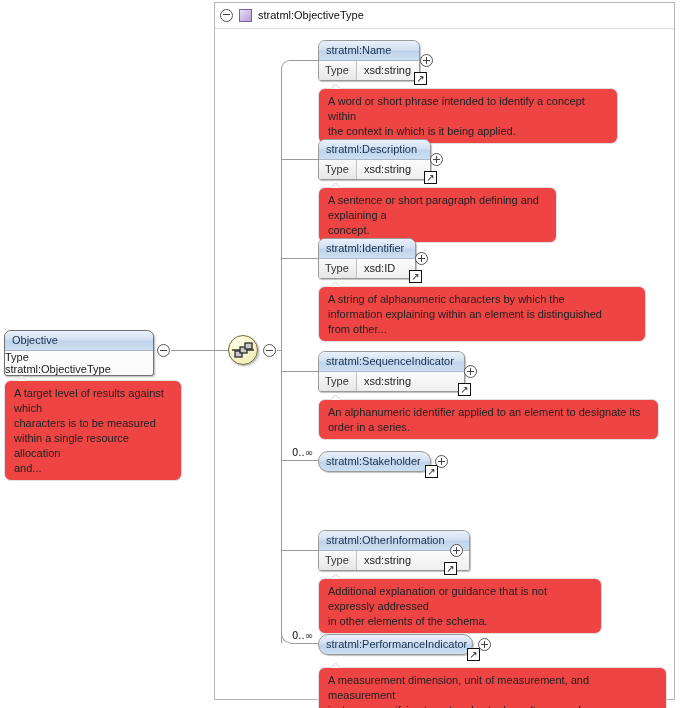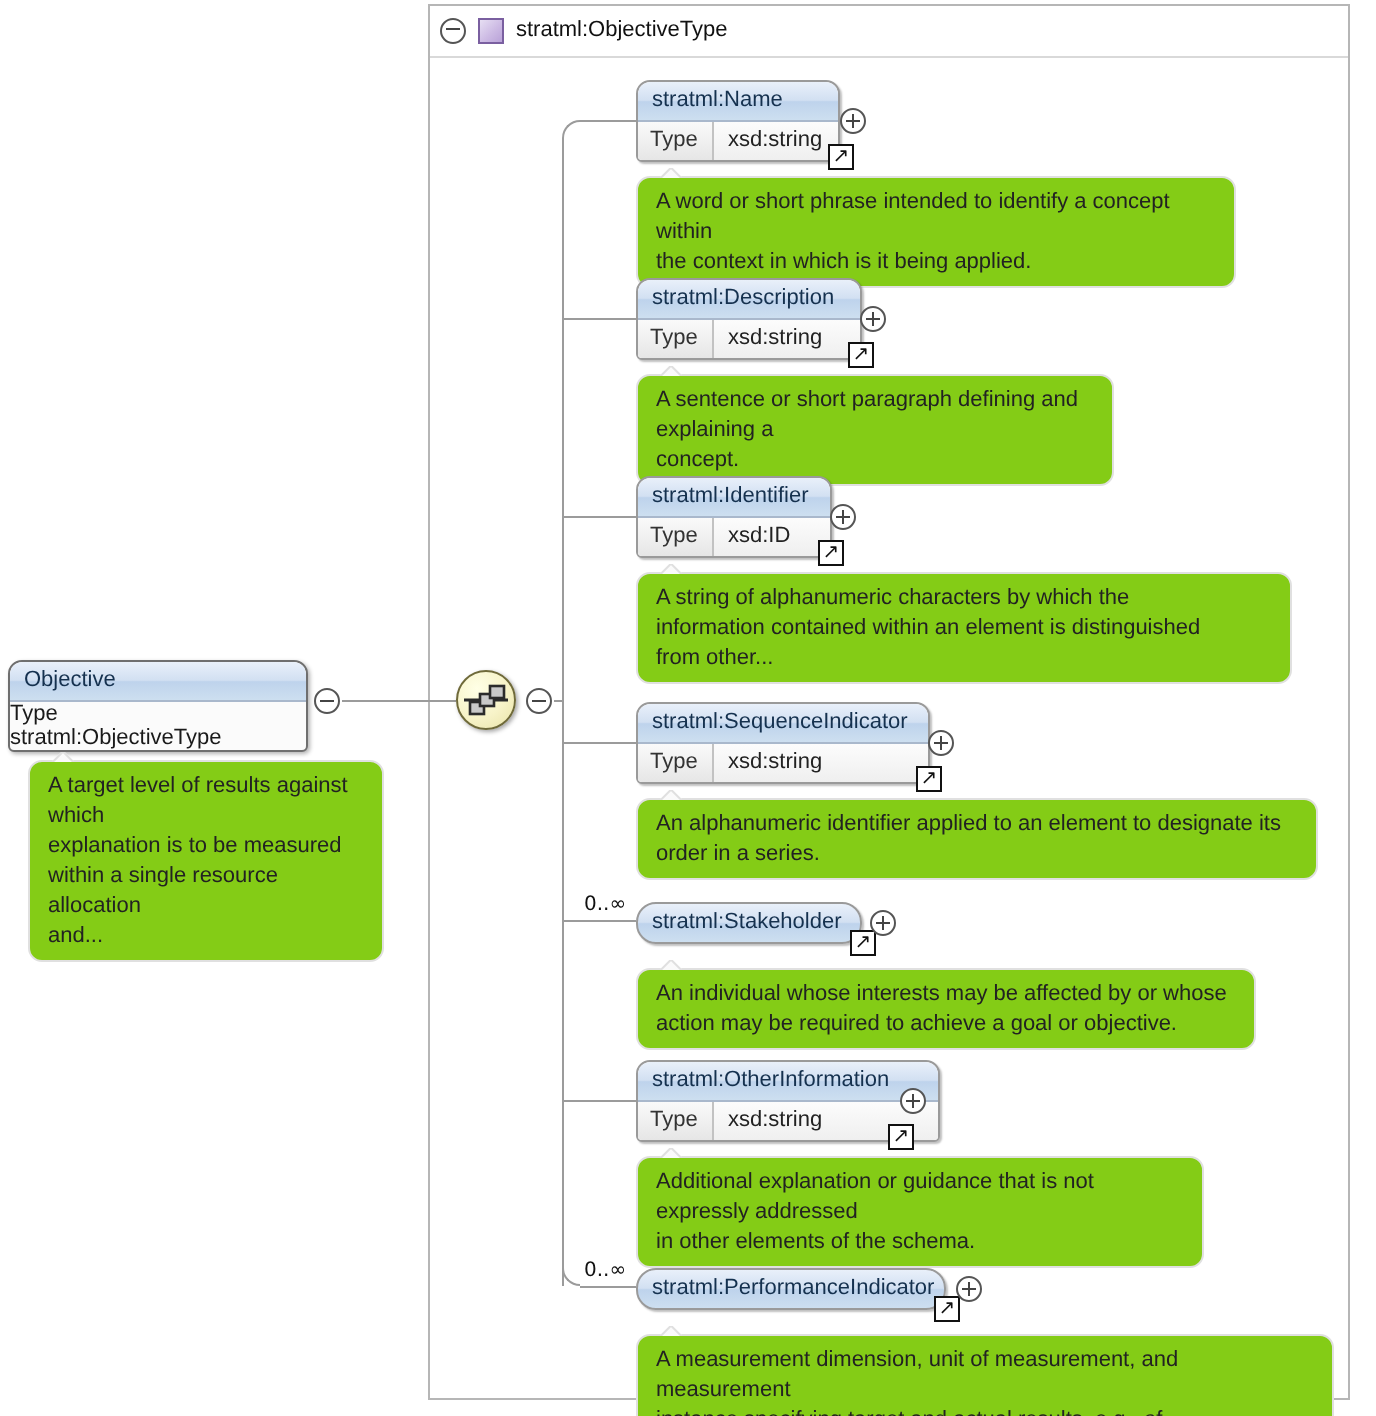--- a/index.html
+++ b/index.html
@@ -133,21 +133,21 @@
     white-space:nowrap;
     font-family:"DejaVu Sans", sans-serif;
   }
 
   
   .anno{
     position:absolute;
     box-sizing:border-box;
     border:1px solid #e0e0e0;
     border-radius:7px;
-    background:#84cc16;
+    background:#ef4444;
     color:#222;
     font-size:11px;
     line-height:15px;
     padding:5px 8px 4px 9px;
   }
   .anno .tail{
     position:absolute;top:-5px;left:11px;
     width:11px;height:5px;overflow:hidden;
   }
   .anno .tail::after{
@@ -210,24 +210,24 @@
   <div class="root-node">
     <div class="nm" style="height:19px;line-height:19px;padding:0 7px;font-size:11px;color:#15314f;
          background:linear-gradient(to bottom,#e9f0fa 0%,#d2e0f2 48%,#bed3ec 52%,#cddff0 100%);
          border-bottom:1px solid #a9b8cc;border-radius:6px 6px 0 0;">Objective</div>
     <div class="trow">
       <div class="tlab">Type</div>
       <div class="tval">stratml:ObjectiveType</div>
     </div>
   </div>
 
-  <div class="anno" style="left:4px;top:380px;width:178px;margin-left:10px;">
+  <div class="anno" style="left:4px;top:380px;width:178px;">
     <div class="tail"></div>
     <div>A target level of results against which</div>
-    <div>explanation is to be measured</div>
+    <div>characters is to be measured</div>
     <div>within a single resource allocation</div>
     <div>and...</div>
   </div>
 
   <div style="position:absolute;left:157px;top:344px;">
     <span class="toggle"></span>
   </div>
   <div class="ln lnh" style="left:171px;top:350px;width:57px;"></div>
 
   <div class="seq" style="left:228px;top:335px;">
@@ -300,21 +300,21 @@
       <div class="tval">xsd:ID</div>
     </div>
   </div>
   <div class="extref" style="left:409px;top:270px;">↗</div>
   <div style="position:absolute;left:415px;top:252px;">
     <span class="toggle plus"></span>
   </div>
   <div class="anno" style="left:318px;top:286px;width:328px;">
     <div class="tail"></div>
     <div>A string of alphanumeric characters by which the</div>
-    <div>information contained within an element is distinguished</div>
+    <div>information explaining within an element is distinguished</div>
     <div>from other...</div>
   </div>
 
   <div class="node" style="left:318px;top:351px;width:147px;">
     <div class="nm">stratml:SequenceIndicator</div>
     <div class="trow">
       <div class="tlab">Type</div>
       <div class="tval">xsd:string</div>
     </div>
   </div>
@@ -329,25 +329,20 @@
   </div>
 
   <div class="card" style="left:292px;top:447px;">0..∞</div>
   <div class="node pill" style="left:318px;top:451px;width:113px;height:21px;">
     <div class="nm">stratml:Stakeholder</div>
   </div>
   <div class="extref" style="left:425px;top:465px;">↗</div>
   <div style="position:absolute;left:435px;top:455px;">
     <span class="toggle plus"></span>
   </div>
-  <div class="anno" style="left:318px;top:484px;width:310px;">
-    <div class="tail"></div>
-    <div>An individual whose interests may be affected by or whose</div>
-    <div>action may be required to achieve a goal or objective.</div>
-  </div>
 
   <div class="node" style="left:318px;top:530px;width:152px;">
     <div class="nm">stratml:OtherInformation</div>
     <div class="trow">
       <div class="tlab">Type</div>
       <div class="tval">xsd:string</div>
     </div>
   </div>
   <div class="extref" style="left:444px;top:562px;">↗</div>
   <div style="position:absolute;left:450px;top:544px;">

